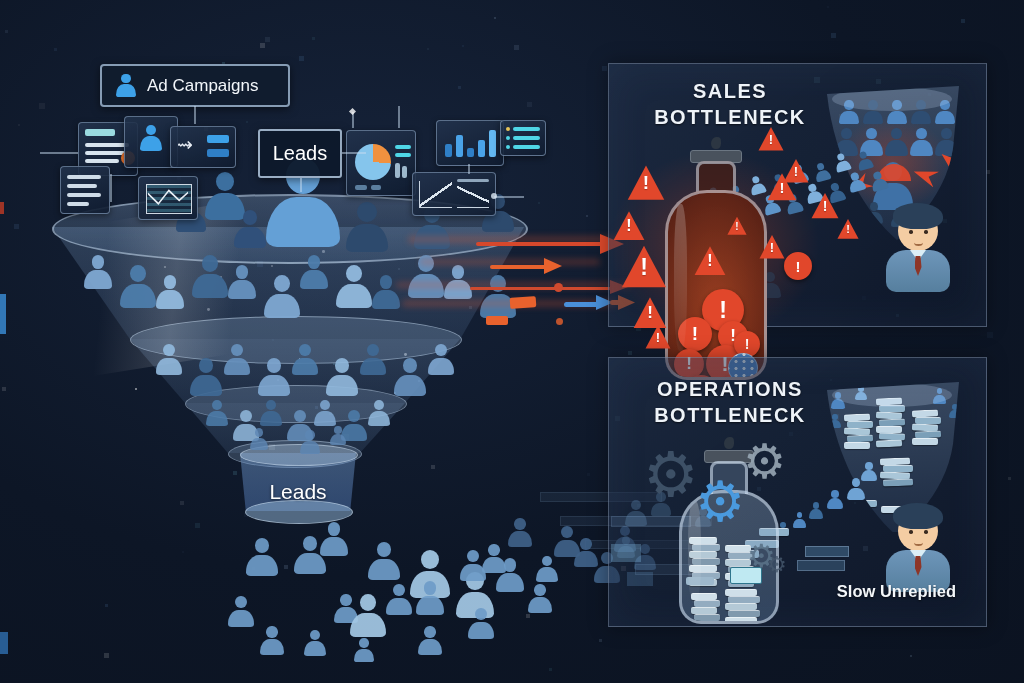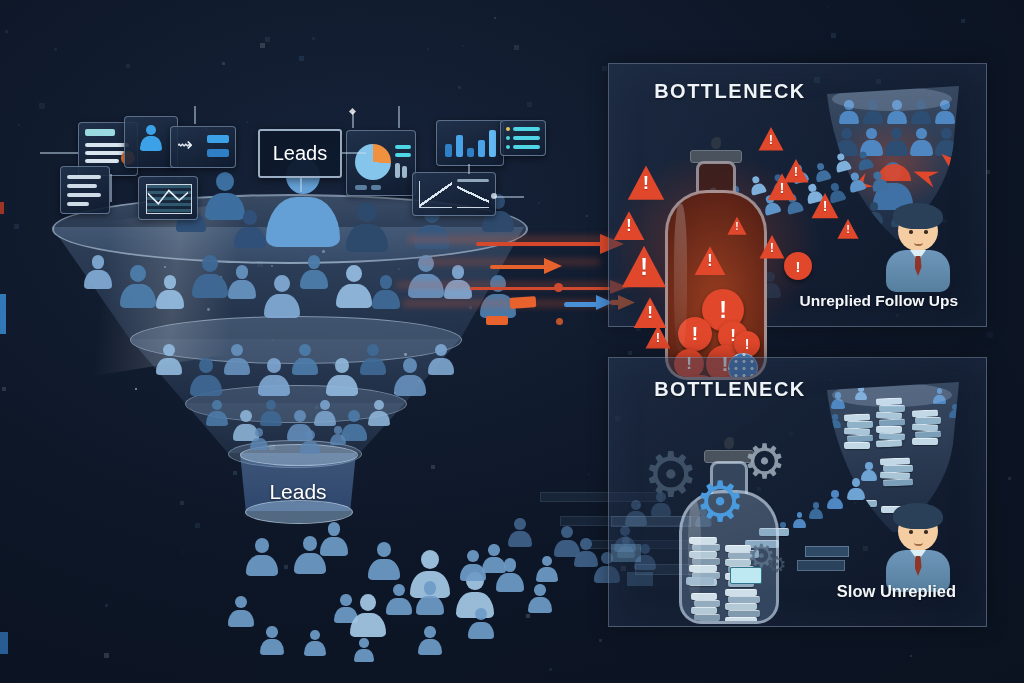--- a/index.html
+++ b/index.html
@@ -304,20 +304,24 @@
       <div class="person" style="left: 574px; top: 538px; width: 24px; height: 29px; --c: #3f6188; opacity: 0.92;"></div>
       <div class="person" style="left: 594px; top: 552px; width: 26px; height: 31px; --c: #3f6188; opacity: 0.92;"></div>
       <div class="person" style="left: 614px; top: 526px; width: 22px; height: 26px; --c: #3f6188; opacity: 0.92;"></div>
       <div class="person" style="left: 634px; top: 544px; width: 22px; height: 26px; --c: #3f6188; opacity: 0.92;"></div>
       <div class="person" style="left: 508px; top: 518px; width: 24px; height: 29px; --c: #3f6188; opacity: 0.92;"></div>
       <div class="person" style="left: 536px; top: 556px; width: 22px; height: 26px; --c: #6e9cc8; opacity: 0.92;"></div>
     </div>
 
   <div class="spout-label" style="left:252px;top:480px;width:92px">Leads</div>
 
+  <div class="src-box" style="left:100px;top:64px;width:190px">
+    <span class="person" style="position:relative;display:inline-block;width:20px;height:24px;--c:#3da1e8"></span>
+    <span>Ad Campaigns</span>
+  </div>
   <div class="leads-box" style="left:258px;top:129px;width:84px;height:49px;font-size:20px">
     <span>Leads</span>
   </div>
   <div id="iconCards">
       <div class="card" style="left: 78px; top: 122px; width: 58px; height: 52px;">
         <div class="bar" style="left: 6px; top: 6px; width: 30px; height: 7px; background: rgb(154, 219, 224);"></div>
         <div class="bar" style="left: 6px; top: 20px; width: 44px; height: 4px; background: rgb(216, 228, 238);"></div>
         <div class="bar" style="left: 6px; top: 28px; width: 40px; height: 4px; background: rgb(216, 228, 238);"></div>
         <div class="bar" style="left: 6px; top: 36px; width: 34px; height: 4px; background: rgb(216, 228, 238);"></div>
         <div class="bar" style="left: 42px; top: 28px; width: 14px; height: 14px; border-radius: 50%; background: rgb(232, 115, 46);"></div>
@@ -398,20 +402,21 @@
       <div class="abs" style="left: 564px; top: 302px; width: 34px; height: 5px; border-radius: 3px; background: rgb(74, 144, 217);"></div>
       <div class="arrow-head" style="left: 596px; top: 295px; width: 17px; height: 15px; background: rgb(74, 144, 217);"></div>
       <div class="abs" style="left: 610px; top: 300px; width: 10px; height: 5px; border-radius: 3px; background: rgb(232, 98, 45);"></div>
       <div class="arrow-head" style="left: 618px; top: 295px; width: 17px; height: 15px; background: rgb(232, 98, 45);"></div>
       <div class="abs" style="left: 486px; top: 316px; width: 22px; height: 9px; border-radius: 2px; background: rgb(232, 98, 45);"></div>
       <div class="abs" style="left: 556px; top: 318px; width: 7px; height: 7px; border-radius: 50%; background: rgb(232, 98, 45); opacity: 0.8;"></div>
     </div>
 
   <div class="panel sales" id="salesPanel">
     <div class="panel-title" style="left:16px;top:14px;width:210px">
+      <span>SALES</span>
       <span>BOTTLENECK</span>
     </div>
     <div class="scoop hot" id="salesScoop">
         <div class="person" style="left: 18px; top: 16px; width: 20px; height: 24px; --c: #4f87c2;"></div>
         <div class="person" style="left: 42px; top: 16px; width: 20px; height: 24px; --c: #2e4d72;"></div>
         <div class="person" style="left: 66px; top: 16px; width: 20px; height: 24px; --c: #4f87c2;"></div>
         <div class="person" style="left: 90px; top: 16px; width: 20px; height: 24px; --c: #2e4d72;"></div>
         <div class="person" style="left: 114px; top: 16px; width: 20px; height: 24px; --c: #4f87c2;"></div>
         <div class="person" style="left: 14px; top: 44px; width: 23px; height: 28px; --c: #2e4d72;"></div>
         <div class="person" style="left: 39px; top: 44px; width: 23px; height: 28px; --c: #4f87c2;"></div>
@@ -487,25 +492,25 @@
     <div class="avatar" style="left:277px;top:140px">
       <div class="face"></div>
       <div class="hair"></div>
       <div class="eye" style="left:23px"></div>
       <div class="eye" style="left:38px"></div>
       <div class="mouth"></div>
       <div class="torso"></div>
       <div class="collar"></div>
       <div class="tie"></div>
     </div>
-    <div class="caption" style="right:28px;top:228px;font-size:15.5px">Unreplied Follow Ups</div>
   </div>
 
   <div class="panel ops" id="opsPanel">
     <div class="panel-title" style="left:6px;top:18px;width:230px">
+      <span>OPERATIONS</span>
       <span>BOTTLENECK</span>
     </div>
     <div class="scoop" id="opsScoop" style="top:22px;height:152px">
         <div class="paper" style="left: 23px; top: 34px; width: 26px; height: 6px; background-blend-mode: normal; background: rgb(195, 216, 230); border-top: 1px solid rgba(255, 255, 255, 0.55); transform: rotate(-2deg);"></div>
         <div class="paper" style="left: 26px; top: 41px; width: 26px; height: 6px; background-blend-mode: normal; background: rgb(143, 178, 201); border-top: 1px solid rgba(255, 255, 255, 0.55);"></div>
         <div class="paper" style="left: 23px; top: 48px; width: 26px; height: 6px; background-blend-mode: normal; background: rgb(169, 198, 216); border-top: 1px solid rgba(255, 255, 255, 0.55); transform: rotate(2deg);"></div>
         <div class="paper" style="left: 26px; top: 55px; width: 26px; height: 6px; background-blend-mode: normal; background: rgb(123, 159, 184); border-top: 1px solid rgba(255, 255, 255, 0.55); transform: rotate(-2deg);"></div>
         <div class="paper" style="left: 23px; top: 62px; width: 26px; height: 6px; background-blend-mode: normal; background: rgb(195, 216, 230); border-top: 1px solid rgba(255, 255, 255, 0.55);"></div>
         <div class="paper" style="left: 55px; top: 18px; width: 26px; height: 6px; background-blend-mode: normal; background: rgb(195, 216, 230); border-top: 1px solid rgba(255, 255, 255, 0.55); transform: rotate(-2deg);"></div>
         <div class="paper" style="left: 58px; top: 25px; width: 26px; height: 6px; background-blend-mode: normal; background: rgb(143, 178, 201); border-top: 1px solid rgba(255, 255, 255, 0.55);"></div>

